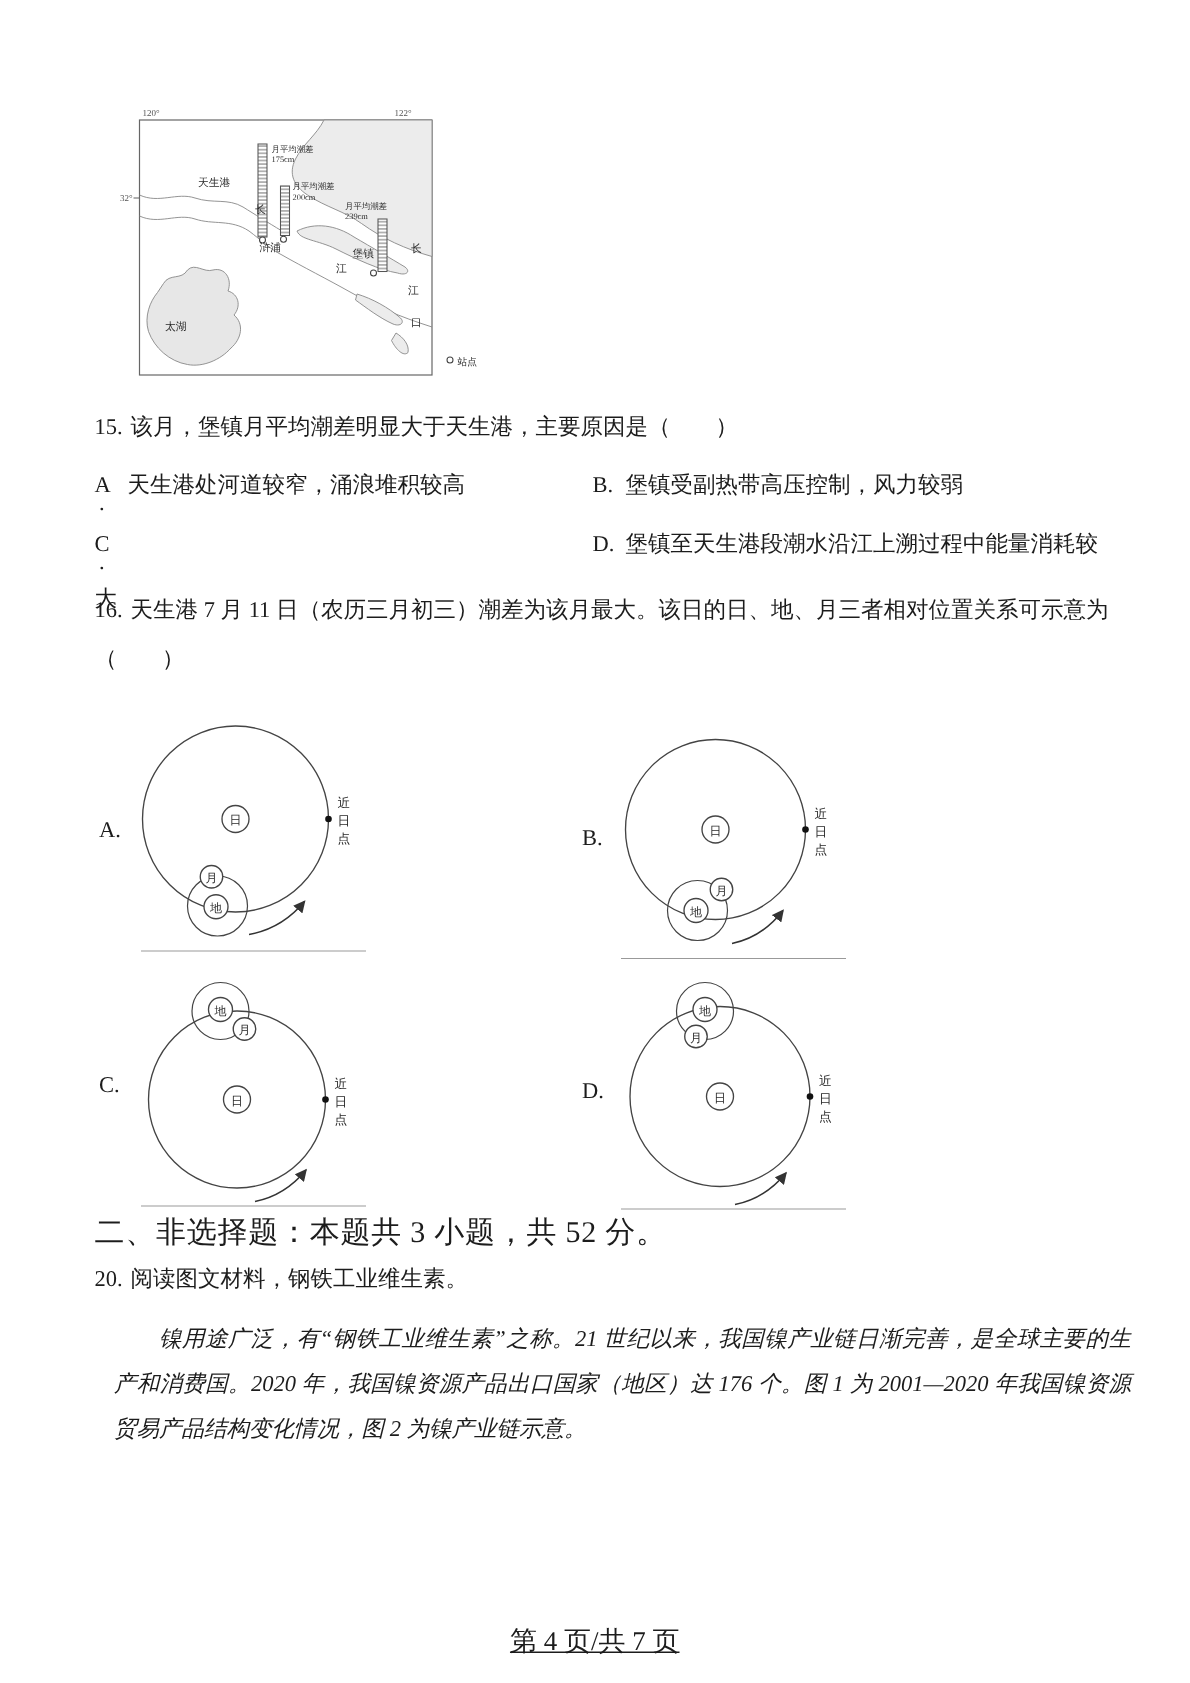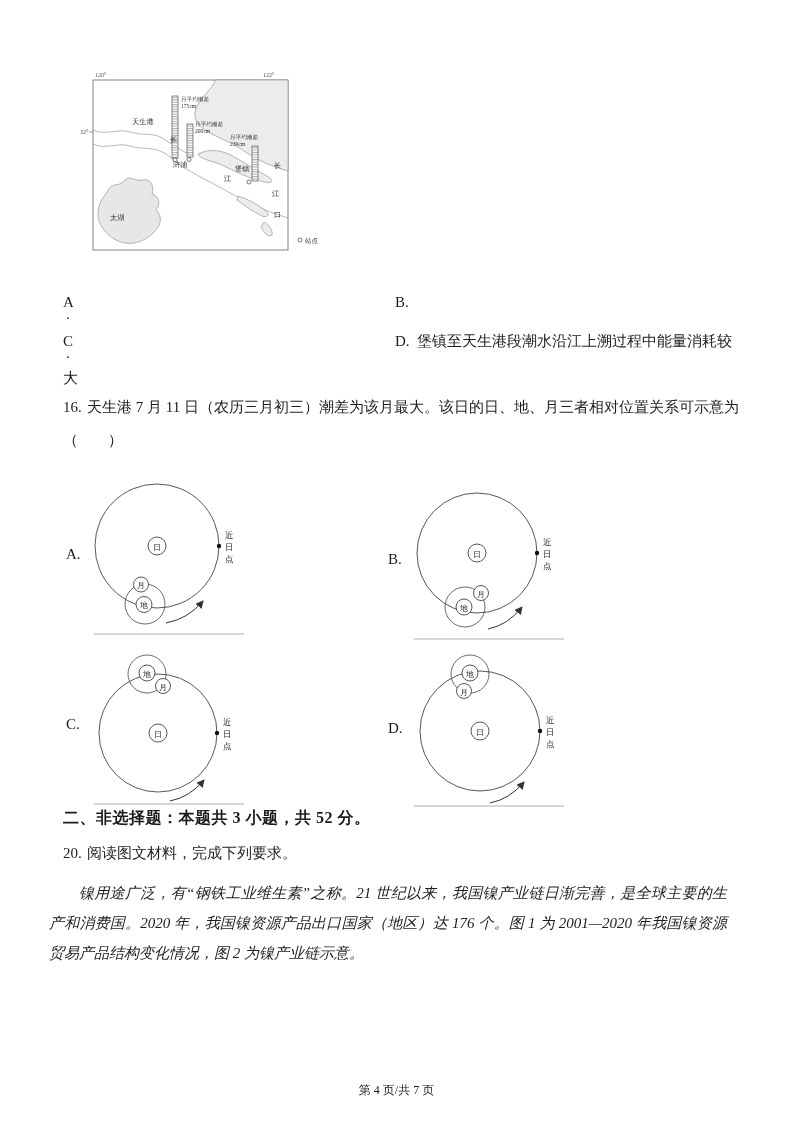--- a/index.html
+++ b/index.html
@@ -8,23 +8,23 @@
   .abs{position:absolute;}
   .txt{font-size:15px;line-height:22px;}
   .stem-row{display:flex;}
   .qnum{width:24px;flex:0 0 auto;}
   .opt-row{display:flex;margin-top:17px;}
   .opt{display:flex;width:332px;flex:0 0 auto;}
   .opt.wide{width:346px;}
   .opt-letter{position:relative;display:inline-block;width:22px;flex:0 0 auto;}
   .dot-below{position:absolute;left:3px;top:12px;font-size:15px;}
   .overflow-char{margin-top:15px;}
-  .sec-header{font-size:16px;font-weight:bold;letter-spacing:0.5px;}
+  .sec-header{font-size:20px;font-weight:normal;letter-spacing:0.5px;}
   .material{font-style:italic;font-size:15px;line-height:30px;text-align:justify;text-indent:2em;}
-  .footer{font-size:12px;}
+  .footer{font-size:18px;text-decoration:underline;}
   svg text{font-family:"Liberation Serif","DejaVu Serif",serif;fill:#2a2a2a;}
   .maplabel{font-size:7.2px;}
   .mapsmall{font-size:5.6px;}
   .mapcoord{font-size:6px;fill:#555;}
   .orbit-label{font-size:8.5px;}
   .body-label{font-size:8px;}
   .diag-letter{font-size:15px;}
 </style>
 </head>
 <body>
@@ -87,29 +87,35 @@
 
     <text x="196" y="100" class="maplabel">长</text>
     <text x="194" y="128" class="maplabel">江</text>
     <text x="196" y="149" class="maplabel">口</text>
 
     <circle cx="222" cy="172" r="2" fill="#fff" stroke="#444" stroke-width="0.7"></circle>
     <text x="227" y="175" class="mapsmall" style="font-size:6.5px">站点</text>
   </svg>
 
   <div class="abs txt" style="left:63px;top:274px;width:682px">
+    <div class="stem-row">
+      <span class="qnum">15.</span>
+      <span>该月，堡镇月平均潮差明显大于天生港，主要原因是（　　）</span>
+    </div>
     <div class="opt-row">
       <div class="opt">
         <span class="opt-letter">
           <span>A</span>
           <span class="dot-below">.</span>
         </span>
+        <span>天生港处河道较窄，涌浪堆积较高</span>
       </div>
       <div class="opt">
         <span class="opt-letter">B.</span>
+        <span>堡镇受副热带高压控制，风力较弱</span>
       </div>
     </div>
     <div class="opt-row">
       <div class="opt">
         <span class="opt-letter">
           <span>C</span>
           <span class="dot-below">.</span>
         </span>
       </div>
       <div class="opt wide">
@@ -198,20 +204,20 @@
     <text x="58" y="22.5" text-anchor="middle" class="body-label">地</text>
     <path d="M78,149 Q98,145 112,128" fill="none" stroke="#333" stroke-width="1" marker-end="url(#arrowhead)"></path>
     <line x1="2" y1="152" x2="152" y2="152" stroke="#999" stroke-width="0.8"></line>
   </svg>
 
   <div class="abs sec-header" style="left:63px;top:808px">二、非选择题：本题共 3 小题，共 52 分。</div>
 
   <div class="abs txt" style="left:63px;top:842px;width:682px">
     <div class="stem-row">
       <span class="qnum">20.</span>
-      <span>阅读图文材料，完成下列要求。</span>
+      <span>阅读图文材料，钢铁工业维生素。</span>
     </div>
   </div>
-  <div class="abs material" style="left:49px;top:878px;width:678px">镍用途广泛，有“钢铁工业维生素”之称。21 世纪以来，我国镍产业链日渐完善，是全球主要的生产和消费国。2020 年，我国镍资源产品出口国家（地区）达 176 个。图 1 为 2001—2020 年我国镍资源贸易产品结构变化情况，图 2 为镍产业链示意。</div>
+  <div class="abs material" style="left:76px;top:878px;width:678px">镍用途广泛，有“钢铁工业维生素”之称。21 世纪以来，我国镍产业链日渐完善，是全球主要的生产和消费国。2020 年，我国镍资源产品出口国家（地区）达 176 个。图 1 为 2001—2020 年我国镍资源贸易产品结构变化情况，图 2 为镍产业链示意。</div>
 
   <div class="abs footer" style="left:0;top:1082px;width:793px;text-align:center">第 4 页/共 7 页</div>
 
 </div>
 
 </body></html>

